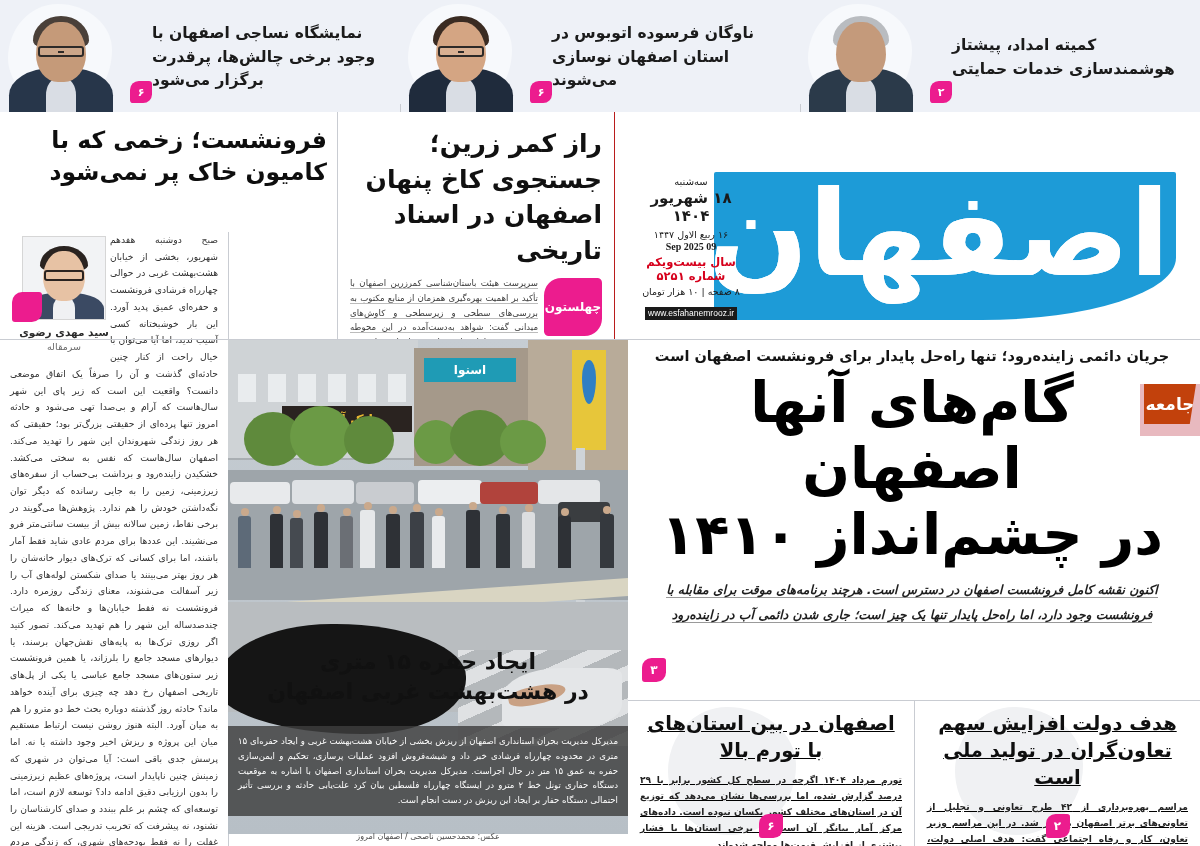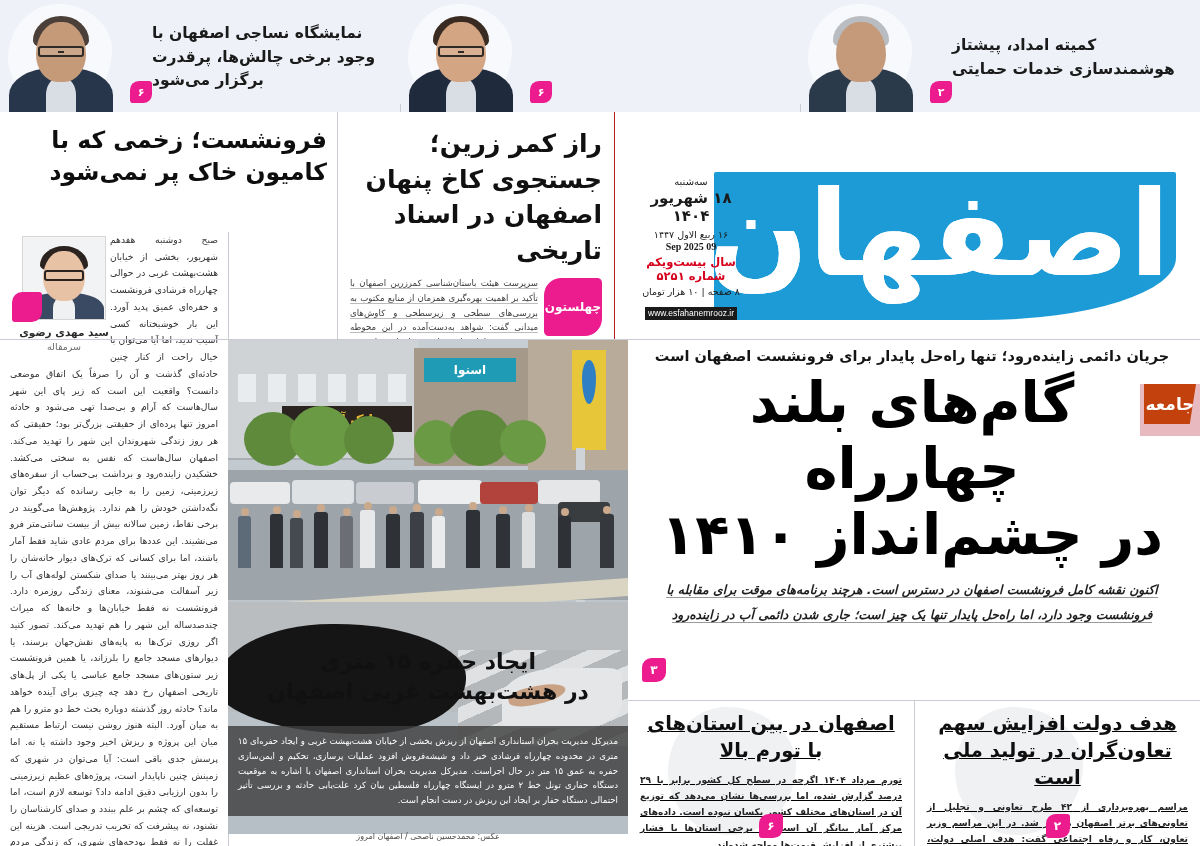--- a/index.html
+++ b/index.html
@@ -600,20 +600,21 @@
           <div class="p-body" style="background:#2b3a4a"></div>
           <div class="p-shirt"></div>
           <div class="p-hair" style="background:#b9bcc0"></div>
           <div class="p-head" style="background:#c49a7b"></div>
         </div>
       </div>
     </div>
 
     <div class="teaser">
       <div class="teaser-text">
+        <div class="teaser-title">ناوگان فرسوده اتوبوس در استان اصفهان نوسازی می‌شوند</div>
         <div class="teaser-badge">۶</div>
       </div>
       <div class="teaser-photo">
         <div class="blob"></div>
         <div class="portrait">
           <div class="p-body" style="background:#1f2b3c"></div>
           <div class="p-shirt"></div>
           <div class="p-hair" style="background:#3a2b22"></div>
           <div class="p-head" style="background:#d4a583"></div>
           <div class="p-glass"></div>
@@ -755,21 +756,21 @@
     <div class="photo-caption-box">مدیرکل مدیریت بحران استانداری اصفهان از ریزش بخشی از خیابان هشت‌بهشت غربی و ایجاد حفره‌ای ۱۵ متری در محدوده چهارراه فرشادی خبر داد و شیشه‌فروش افزود عملیات پرسازی، تحکیم و ایمن‌سازی حفره به عمق ۱۵ متر در حال اجراست. مدیرکل مدیریت بحران استانداری اصفهان با اشاره به موقعیت دستگاه حفاری تونل خط ۲ مترو در ایستگاه چهارراه فلسطین بیان کرد علت‌یابی حادثه و بررسی تأثیر احتمالی دستگاه حفار بر ایجاد این ریزش در دست انجام است.</div>
   </div>
   <div class="photo-credit" style="position:absolute;top:832px;right:572px;width:400px;">عکس: محمدحسین ناصحی / اصفهان امروز</div>
 
   <div class="lead">
     <div class="lead-kicker">جریان دائمی زاینده‌رود؛ تنها راه‌حل پایدار برای فرونشست اصفهان است</div>
     <div class="section-tag">
       <div class="tag-inner">جامعه</div>
     </div>
     <div class="lead-title">
-      <div>گام‌های بلند چهارراه</div>
+      <div>گام‌های آنها اصفهان</div>
       <div>در چشم‌انداز ۱۴۱۰</div>
     </div>
     <div class="lead-sub"><span>اکنون نقشه کامل فرونشست اصفهان در دسترس است. هرچند برنامه‌های موقت برای مقابله با فرونشست وجود دارد، اما راه‌حل پایدار تنها یک چیز است؛ جاری شدن دائمی آب در زاینده‌رود</span></div>
     <div class="lead-page-badge">۳</div>
   </div>
 
   <div class="bottom-row">
     <div class="bstory b1">
       <div class="watermark"></div>
       <div class="bstory-title">هدف دولت افزایش سهم تعاون‌گران در تولید ملی است</div>

